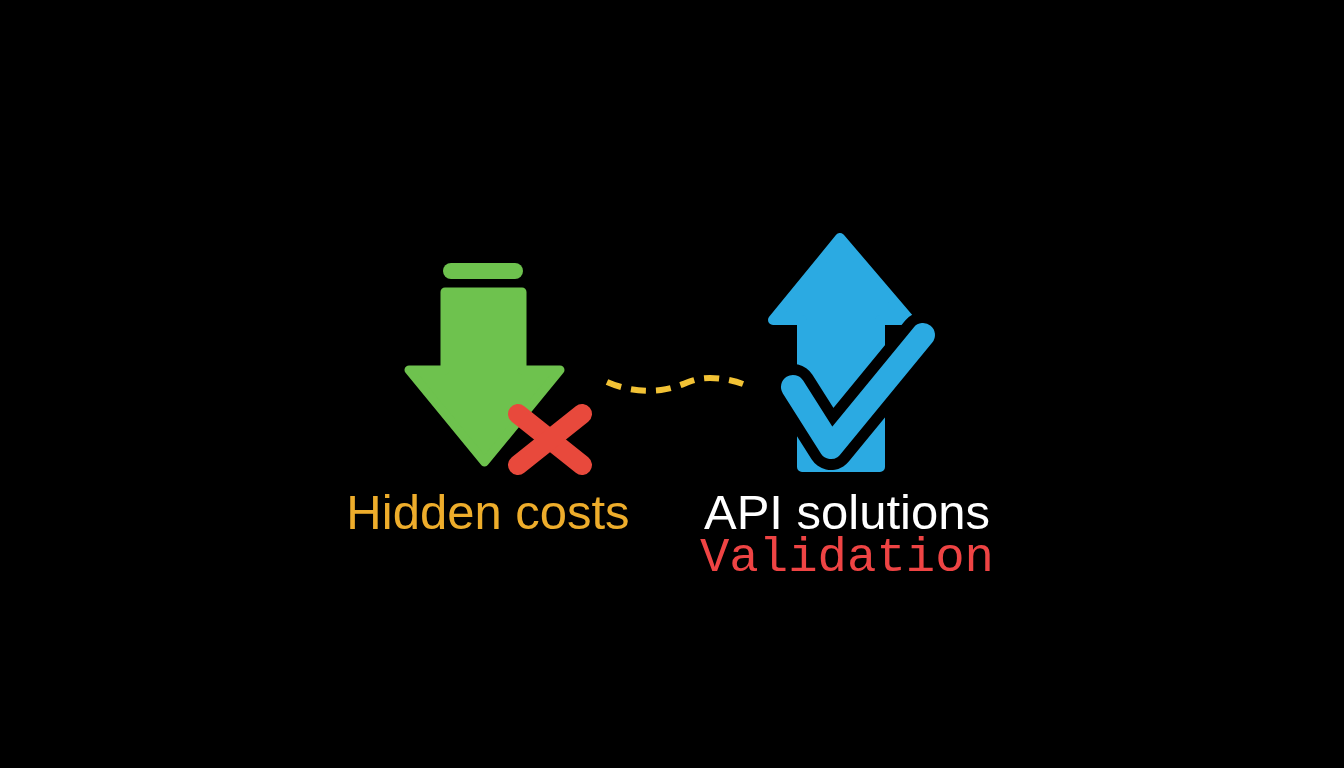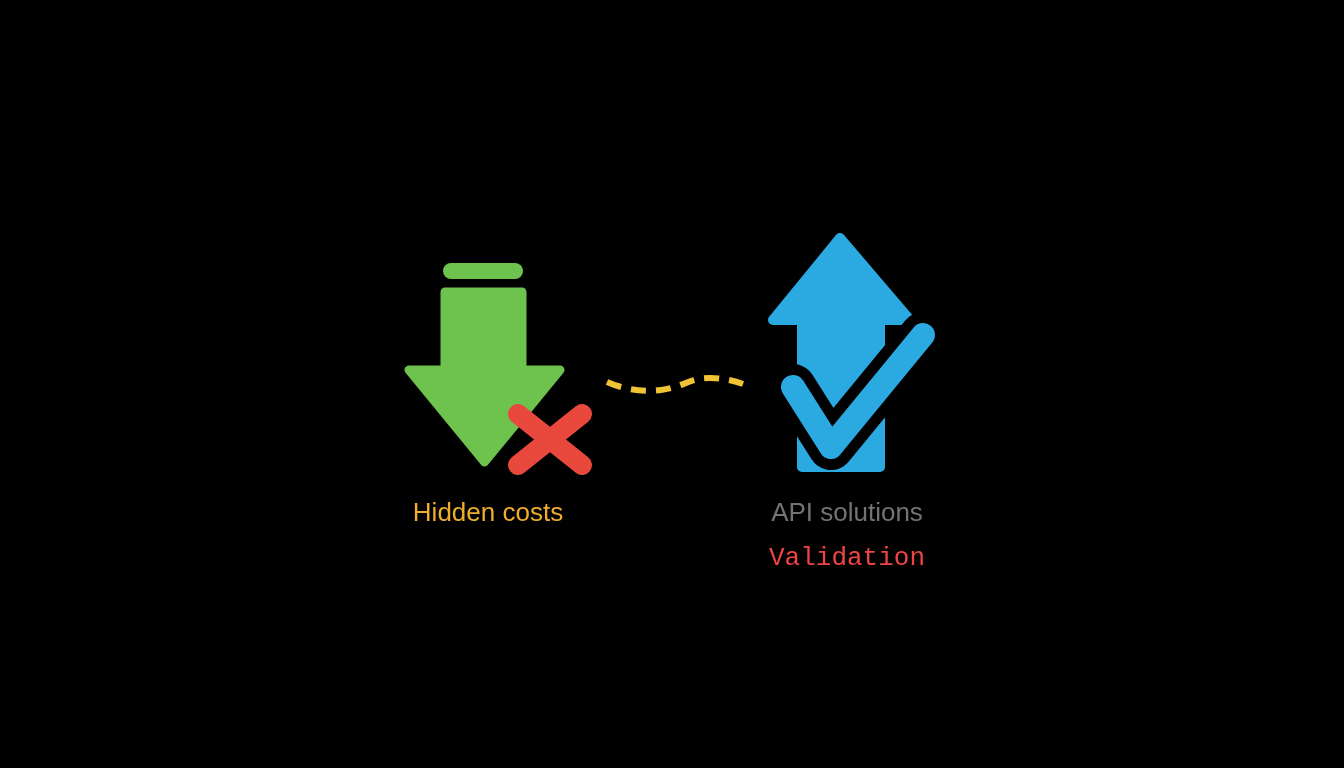--- a/index.html
+++ b/index.html
@@ -18,21 +18,21 @@
     position: absolute;
     display: block;
   }
   #left-icon      { left: 400px; top: 253px; }
   #connector-svg  { left: 595px; top: 365px; }
   #right-icon     { left: 760px; top: 225px; }
   .label {
     position: absolute;
     width: 340px;
     text-align: center;
-    font-size: 26px;
+    font-size: 49px;
     line-height: 46px;
     font-weight: normal;
     letter-spacing: 0px;
     white-space: nowrap;
   }
   #left-label  { left: 318px; top: 489px; }
   #right-label { left: 677px; top: 489px; }
 </style>
 </head>
 <body>
@@ -60,17 +60,17 @@
       <path d="M33,162 L71,222 L163,110" stroke-width="46" stroke="#000000"></path>
       <path d="M33,162 L71,222 L163,110" stroke-width="24" stroke="#2BAAE2"></path>
     </g>
   </svg>
 
   <div id="left-label" class="label">
     <div style="color: rgb(238, 173, 43);">Hidden costs</div>
   </div>
 
   <div id="right-label" class="label">
-    <div style="color: #737373;">API solutions</div>
+    <div style="color: #ffffff;">API solutions</div>
     <div style="color: #ef4444; font-family: Liberation Mono, monospace;">Validation</div>
   </div>
 
 </div>
 
 </body></html>

